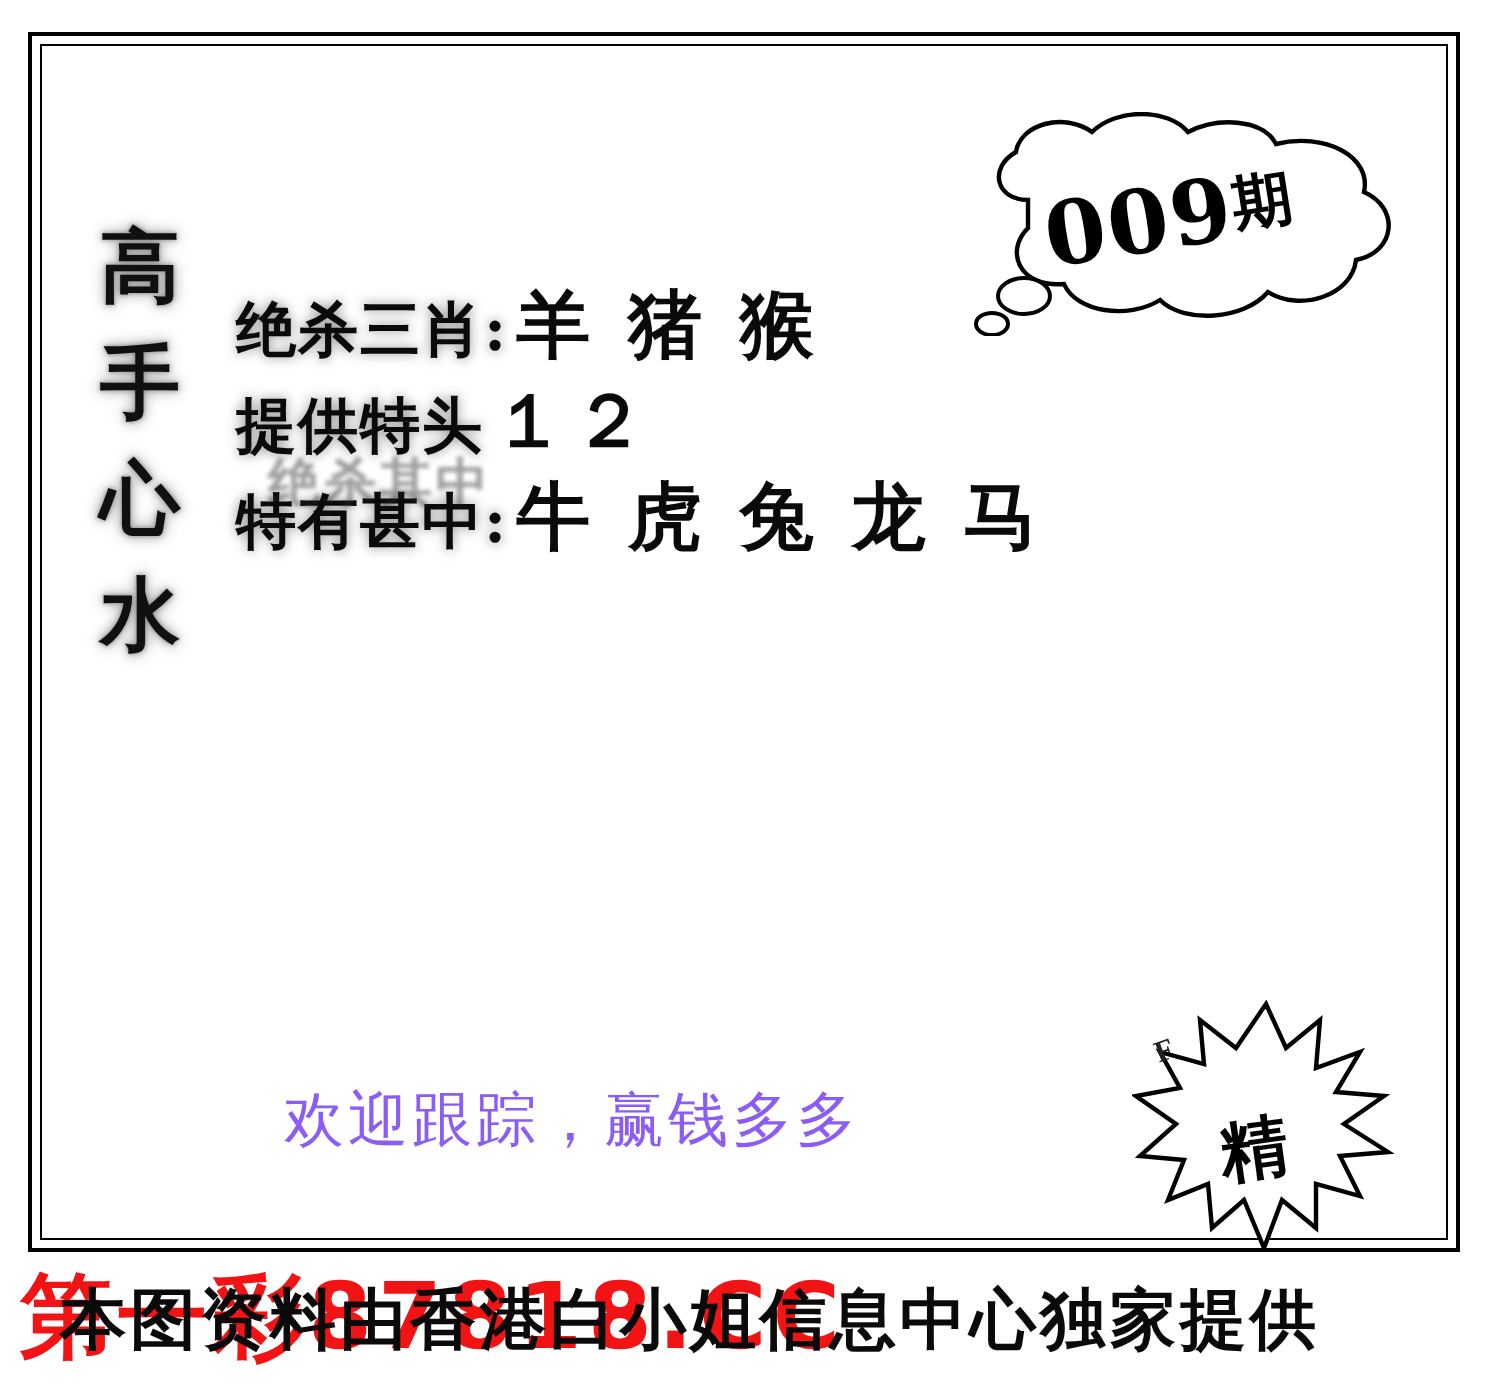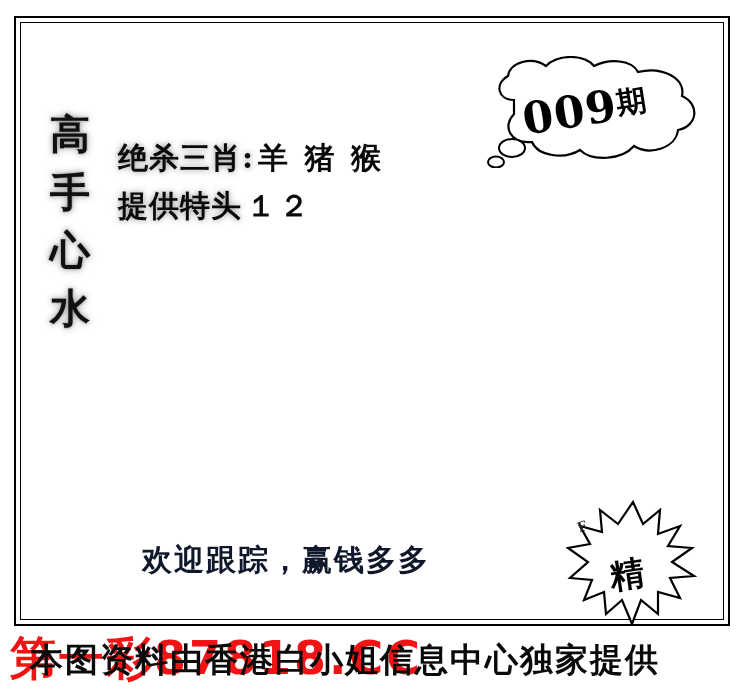--- a/index.html
+++ b/index.html
@@ -68,21 +68,21 @@
   }
   .label {
     font-family: "DejaVu Serif", serif;
     font-weight: bold;
     font-size: 30px;
     letter-spacing: 1px;
   }
   .value {
     font-family: "DejaVu Serif", serif;
     font-weight: bold;
-    font-size: 30px;
+    font-size: 37px;
     letter-spacing: 3px;
   }
   .value.wide { letter-spacing: 10px; }
   .value.poem { letter-spacing: 0px; font-size: 27px; }
   .row.blurred .label {
     text-shadow: 0 0 6px rgba(110,110,110,0.8);
     text-align: center;
   }
   .ghost {
     position: absolute;
@@ -120,24 +120,24 @@
     font-size: 30px;
     vertical-align: 6px;
   }
 
   
   .slogan {
     position: absolute;
     left: 142px;
     top: 540px;
     font-family: "DejaVu Serif", serif;
-    font-weight: bold;
+    font-weight: normal;
     font-size: 30px;
     letter-spacing: 2px;
-    color: #0f172a;
+    color: #8b5cf6;
   }
 
   
   .badge {
     position: absolute;
     left: 566px;
     top: 500px;
     width: 134px;
     height: 126px;
   }
@@ -230,20 +230,25 @@
     </div>
 
     <div class="row blurred">
       <span class="label">提供特头</span>
       <span class="value">１２</span>
     </div>
 
 
 
 
+    <div class="row blurred">
+      <span class="ghost">绝杀其中</span>
+      <span class="label">特有甚中:</span>
+      <span class="value">牛 虎 兔 龙 马</span>
+    </div>
 
   </div>
 
   <div class="slogan">欢迎跟踪，赢钱多多</div>
 
   <div class="badge">
     <svg width="134" height="126" viewBox="0 0 134 126">
       <polygon points="67,2 77,24 94,10 92,34 114,26 102,46 126,48 106,62 128,76 104,78 114,98 92,92 92,114 75,100 66,124 56,100 40,114 38,92 18,100 26,80 4,78 22,62 2,48 24,44 14,26 36,32 34,10 52,24" fill="#fff" stroke="#000" stroke-width="2.2" stroke-linejoin="miter"></polygon>
     </svg>
     <div class="badge-text">精</div>

